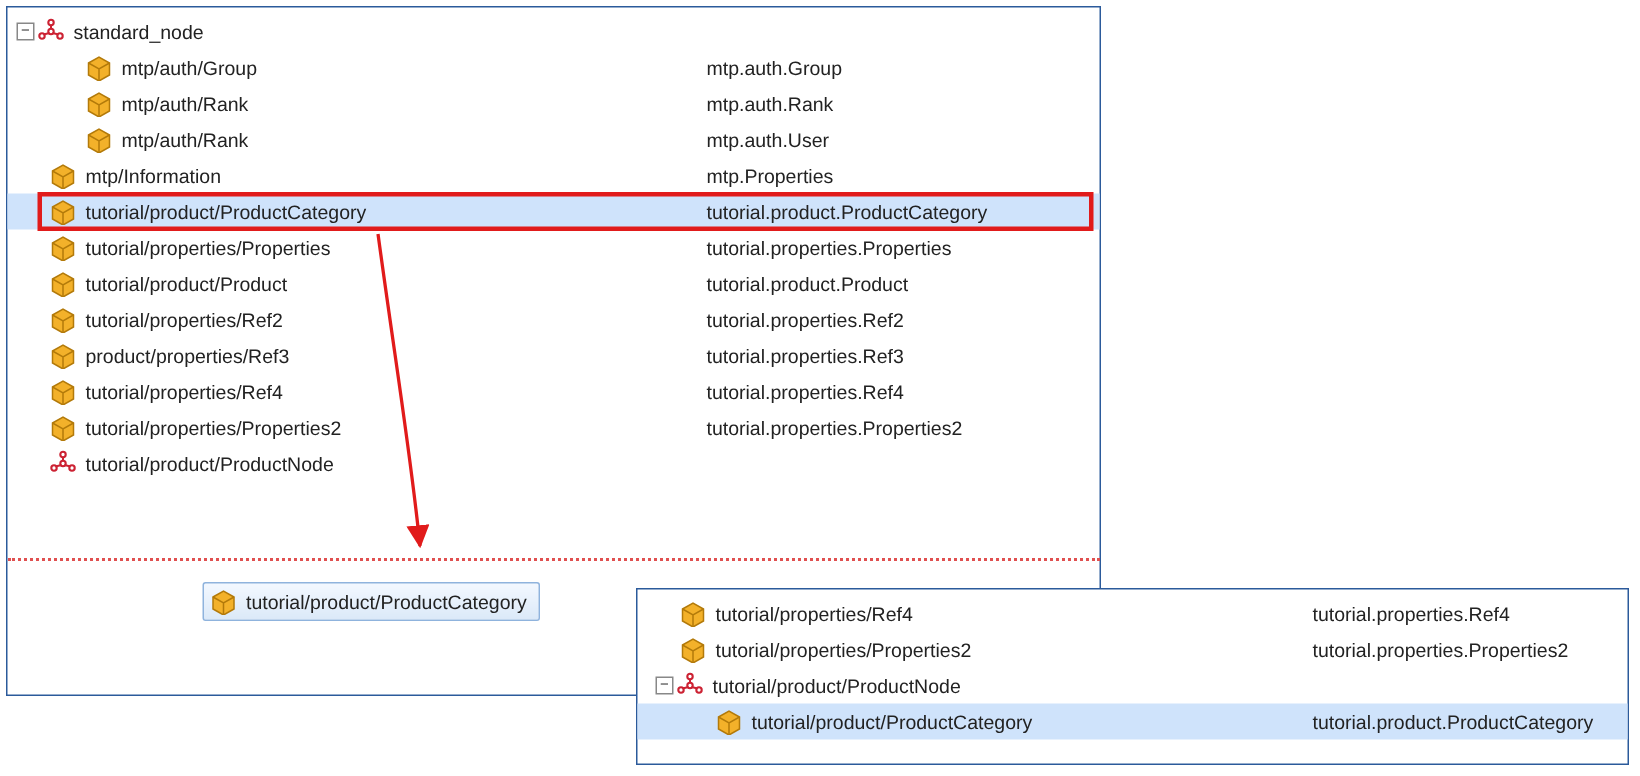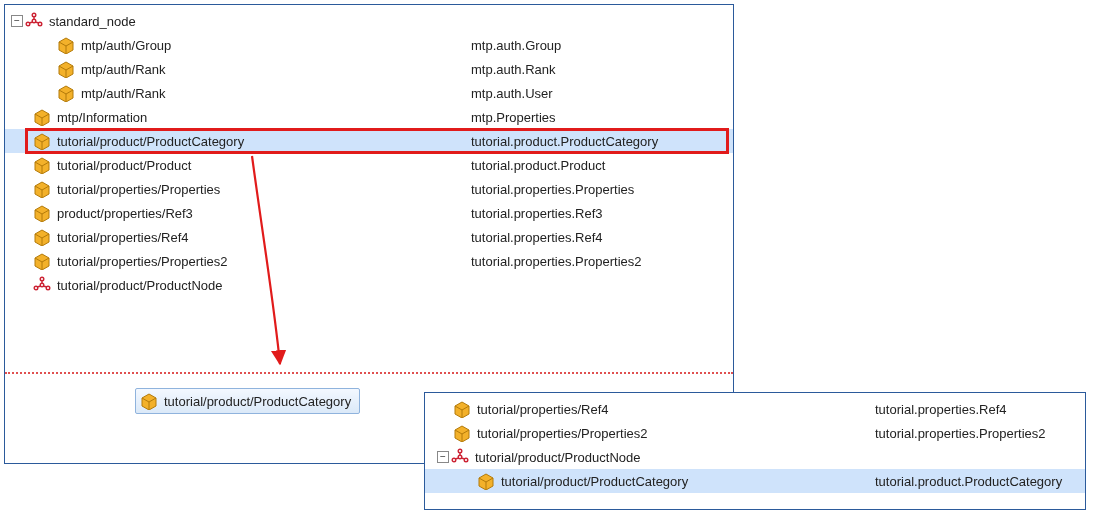--- a/index.html
+++ b/index.html
@@ -171,32 +171,42 @@
     <span class="label">tutorial/product/ProductCategory</span>
     <span class="value">tutorial.product.ProductCategory</span>
   </div>
   <div class="row indent-1">
     <span class="icon">
         <svg viewBox="0 0 18 18" width="18" height="18">
           <path d="M2 6 L9 2 L16 6 L16 14 L9 18 L2 14 Z" fill="#f3b12a" stroke="#b37a0a"></path>
           <path d="M2 6 L9 10 L16 6 M9 10 L9 18" fill="none" stroke="#b37a0a"></path>
         </svg>
       </span>
+    <span class="label">tutorial/properties/Properties</span>
+    <span class="value">tutorial.properties.Properties</span>
+  </div>
+  <div class="row indent-1">
+    <span class="icon">
+        <svg viewBox="0 0 18 18" width="18" height="18">
+          <path d="M2 6 L9 2 L16 6 L16 14 L9 18 L2 14 Z" fill="#f3b12a" stroke="#b37a0a"></path>
+          <path d="M2 6 L9 10 L16 6 M9 10 L9 18" fill="none" stroke="#b37a0a"></path>
+        </svg>
+      </span>
     <span class="label">tutorial/product/Product</span>
     <span class="value">tutorial.product.Product</span>
   </div>
   <div class="row indent-1">
     <span class="icon">
         <svg viewBox="0 0 18 18" width="18" height="18">
           <path d="M2 6 L9 2 L16 6 L16 14 L9 18 L2 14 Z" fill="#f3b12a" stroke="#b37a0a"></path>
           <path d="M2 6 L9 10 L16 6 M9 10 L9 18" fill="none" stroke="#b37a0a"></path>
         </svg>
       </span>
-    <span class="label">tutorial/properties/Properties</span>
-    <span class="value">tutorial.properties.Properties</span>
+    <span class="label">tutorial/properties/Ref2</span>
+    <span class="value">tutorial.properties.Ref2</span>
   </div>
   <div class="row indent-1">
     <span class="icon">
         <svg viewBox="0 0 18 18" width="18" height="18">
           <path d="M2 6 L9 2 L16 6 L16 14 L9 18 L2 14 Z" fill="#f3b12a" stroke="#b37a0a"></path>
           <path d="M2 6 L9 10 L16 6 M9 10 L9 18" fill="none" stroke="#b37a0a"></path>
         </svg>
       </span>
     <span class="label">product/properties/Ref3</span>
     <span class="value">tutorial.properties.Ref3</span>

